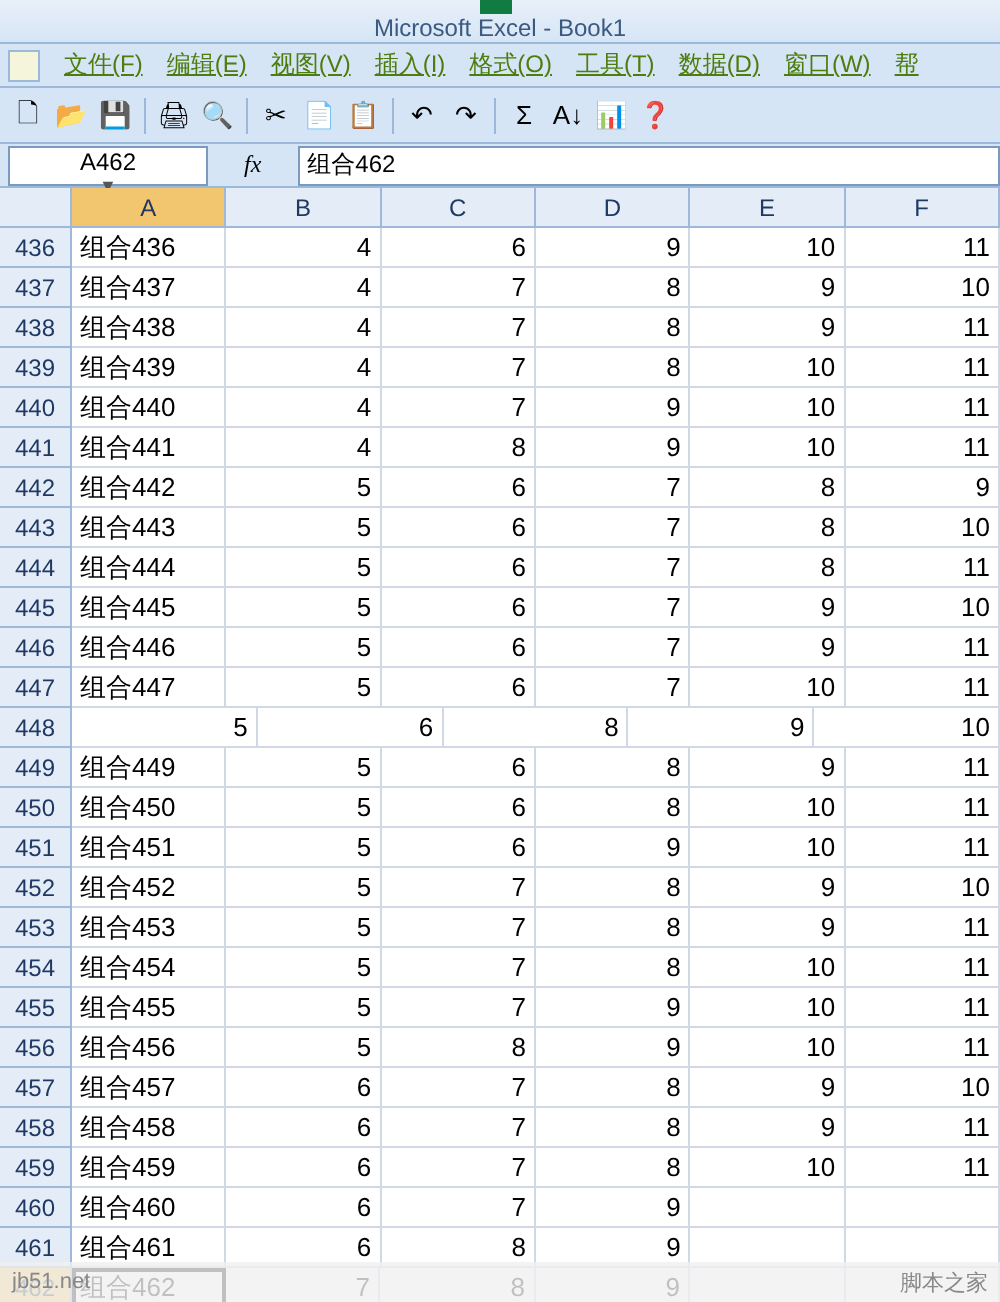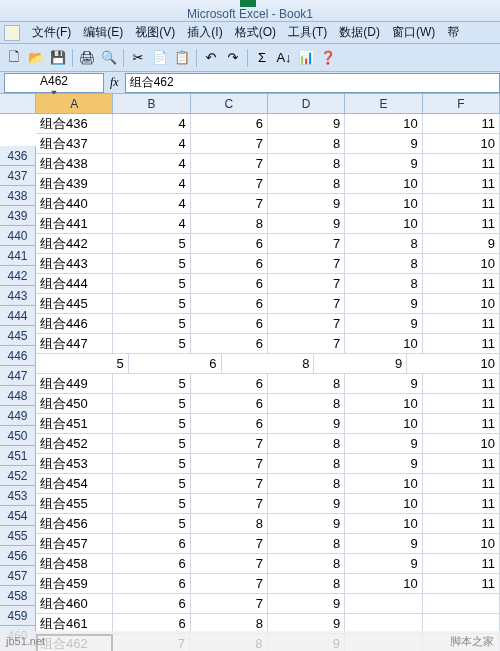--- a/index.html
+++ b/index.html
@@ -2,31 +2,31 @@
 <html><head>
 <meta charset="utf-8">
 <style>
 * { margin: 0; padding: 0; box-sizing: border-box; }
 body { font-family: "Microsoft YaHei", SimSun, Arial, sans-serif; font-size: 12px; background: #fff; width: 500px; height: 651px; overflow: hidden; position: relative; }
 .title-bar { background: linear-gradient(#e8f0fa, #d6e5f5); height: 22px; display: flex; align-items: center; padding: 0 4px; border-bottom: 1px solid #9db9d9; flex-direction: column; }
 .title-bar .icon { width: 16px; height: 16px; margin-right: 4px; background: #107c41; display: inline-block; }
 .title-text { color: #3b5a82; font-size: 12px; }
 .menu-bar { background: #d6e5f5; height: 22px; display: flex; align-items: center; padding: 0 4px; border-bottom: 1px solid #9db9d9; }
 .menu-bar .mini-icon { width: 16px; height: 16px; background: #f5f5dc; border: 1px solid #9db9d9; margin-right: 6px; }
-.menu-item { padding: 2px 6px; color: #0f172a; cursor: default; }
+.menu-item { padding: 2px 6px; color: #4d7c0f; cursor: default; text-decoration: underline; }
 .toolbar { background: #d6e5f5; height: 28px; display: flex; align-items: center; padding: 0 4px; gap: 2px; border-bottom: 1px solid #9db9d9; }
 .tb-btn { width: 20px; height: 20px; border: 1px solid transparent; display: flex; align-items: center; justify-content: center; font-size: 13px; }
 .tb-sep { width: 1px; height: 18px; background: #9db9d9; margin: 0 2px; }
 .namebox-row { background: #d6e5f5; height: 22px; display: flex; align-items: center; border-bottom: 1px solid #9db9d9; }
 .name-box { width: 100px; height: 20px; background: #fff; border: 1px solid #7a9ac0; margin-left: 4px; padding: 0 4px; display: flex; align-items: center; justify-content: space-between; flex-direction: column; }
 .name-box .dd { color: #555; font-size: 9px; }
-.fx-label { margin: 0 6px; font-style: italic; font-family: serif; }
+.fx-label { margin: 0 18px; font-style: italic; font-family: serif; }
 .formula-bar { flex: 1; height: 20px; background: #fff; border: 1px solid #7a9ac0; padding: 0 4px; display: flex; align-items: center; }
 .grid-wrap { display: flex; height: calc(651px - 22px - 22px - 28px - 22px - 20px); overflow: hidden; }
-.rowhead-col { width: 36px; background: #e4ecf7; margin-top: 32px; }
+.rowhead-col { width: 36px; background: #e4ecf7; }
 .colhead-row { height: 20px; display: flex; background: #e4ecf7; }
 .corner { width: 36px; height: 20px; background: #e4ecf7; border-right: 1px solid #9db9d9; border-bottom: 1px solid #9db9d9; }
 .colhead { flex: 1; border-right: 1px solid #9db9d9; border-bottom: 1px solid #9db9d9; text-align: center; line-height: 20px; color: #1f3864; background: #e4ecf7; }
 .colhead.selected { background: #f2c56f; }
 .rowhead { height: 20px; border-right: 1px solid #9db9d9; border-bottom: 1px solid #9db9d9; text-align: center; line-height: 20px; color: #1f3864; font-size: 12px; background: #e4ecf7; }
 .rowhead.selected { background: #f2c56f; }
 .data-area { flex: 1; }
 .data-row { height: 20px; display: flex; }
 .cell { flex: 1; border-right: 1px solid #d0d7e5; border-bottom: 1px solid #d0d7e5; padding: 0 4px; line-height: 20px; overflow: hidden; white-space: nowrap; font-size: 13px; }
 .cell.text { text-align: left; }

